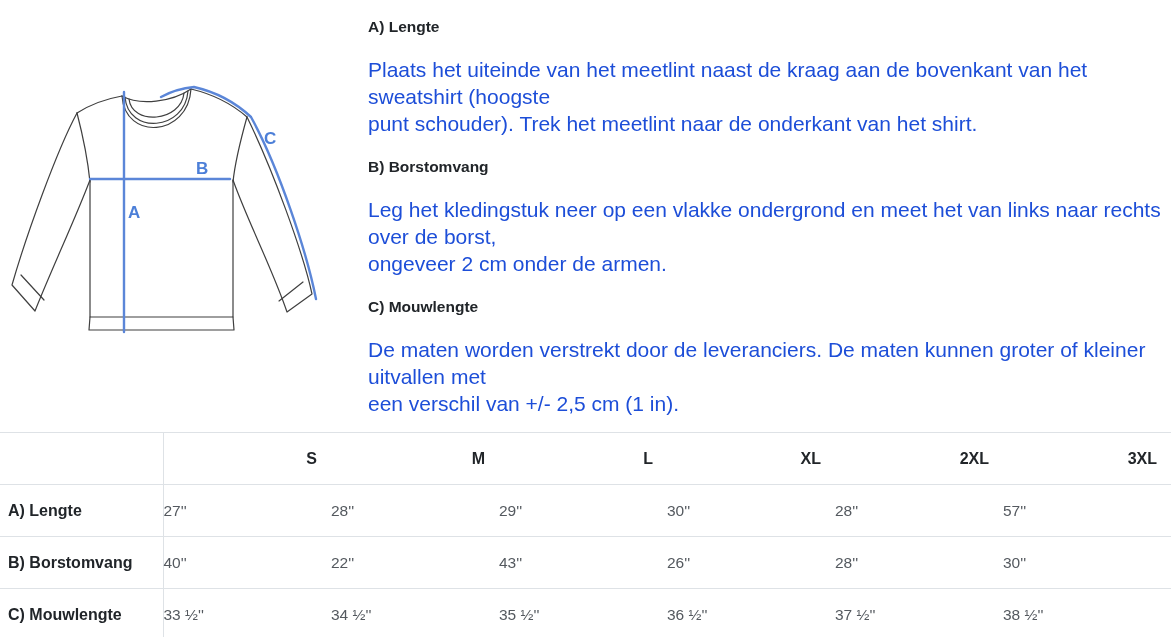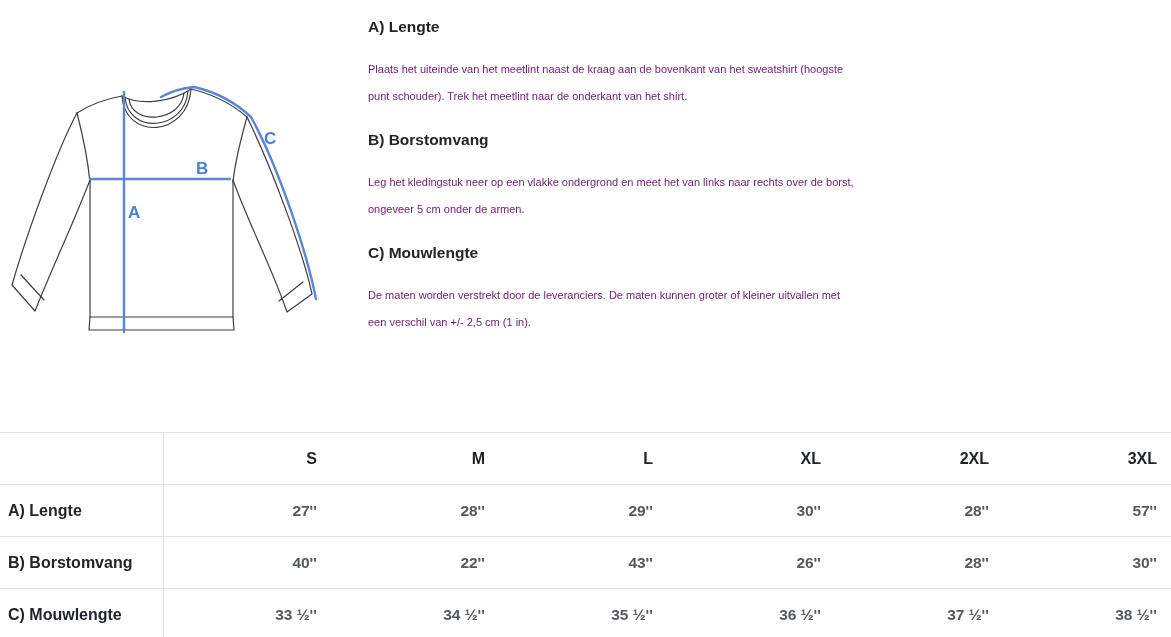--- a/index.html
+++ b/index.html
@@ -7,34 +7,34 @@
               font-family:"Liberation Sans", sans-serif; }
 
   .top-section { position:relative; height:432px; }
 
   .figure-wrap { position:absolute; left:0; top:0; width:368px; height:432px; }
   .figure-wrap svg { display:block; }
 
   .text-col { position:absolute; left:368px; top:13px; width:802px; }
   .text-col h3 { font-size:15.5px; line-height:27px; font-weight:bold;
                  color:#212529; margin:0 0 16px 0; }
-  .text-col p  { font-size:11px; line-height:27px; color:#701a75;
+  .text-col p  { font-size:21px; line-height:27px; color:#1d4ed8;
                  margin:0 0 16px 0; white-space:pre-line; }
 
   table.size-table { border-collapse:collapse; table-layout:fixed; width:1171px;
                      border-top:1px solid #dee2e6; }
   .size-table th, .size-table td { height:52px; border-bottom:1px solid #dee2e6;
                                    vertical-align:middle; }
   .size-table .corner-cell, .size-table .row-label {
       border-right:1px solid #dee2e6; text-align:left; padding-left:8px;
       font-size:16px; font-weight:bold; color:#212529; }
   .size-table thead th.size-col { text-align:right; padding-right:14px;
       font-size:16px; font-weight:bold; color:#212529; }
-  .size-table td.size-value { text-align:right; padding-right:14px;
-      font-size:15.5px; font-weight:bold; color:#54595f; }
+  .size-table td.size-value { padding-right:14px;
+      font-size:15.5px; font-weight:normal; color:#54595f; }
 </style>
 </head>
 <body>
 
 <div class="top-section">
 
   <div class="figure-wrap">
     <svg width="350" height="432" viewBox="0 0 350 432">
       <g stroke="#3f3f3f" stroke-width="1.2" fill="none" stroke-linecap="round" stroke-linejoin="round">
 
@@ -70,21 +70,21 @@
       </g>
     </svg>
   </div>
 
   <div class="text-col">
     <h3>A) Lengte</h3>
     <p>Plaats het uiteinde van het meetlint naast de kraag aan de bovenkant van het sweatshirt (hoogste
 punt schouder). Trek het meetlint naar de onderkant van het shirt.</p>
     <h3>B) Borstomvang</h3>
     <p>Leg het kledingstuk neer op een vlakke ondergrond en meet het van links naar rechts over de borst,
-ongeveer 5 cm onder de armen.</p>
+ongeveer 2 cm onder de armen.</p>
     <h3>C) Mouwlengte</h3>
     <p>De maten worden verstrekt door de leveranciers. De maten kunnen groter of kleiner uitvallen met
 een verschil van +/- 2,5 cm (1 in).</p>
   </div>
 
 </div>
 
 <table class="size-table">
   <colgroup>
     <col style="width:163px">

